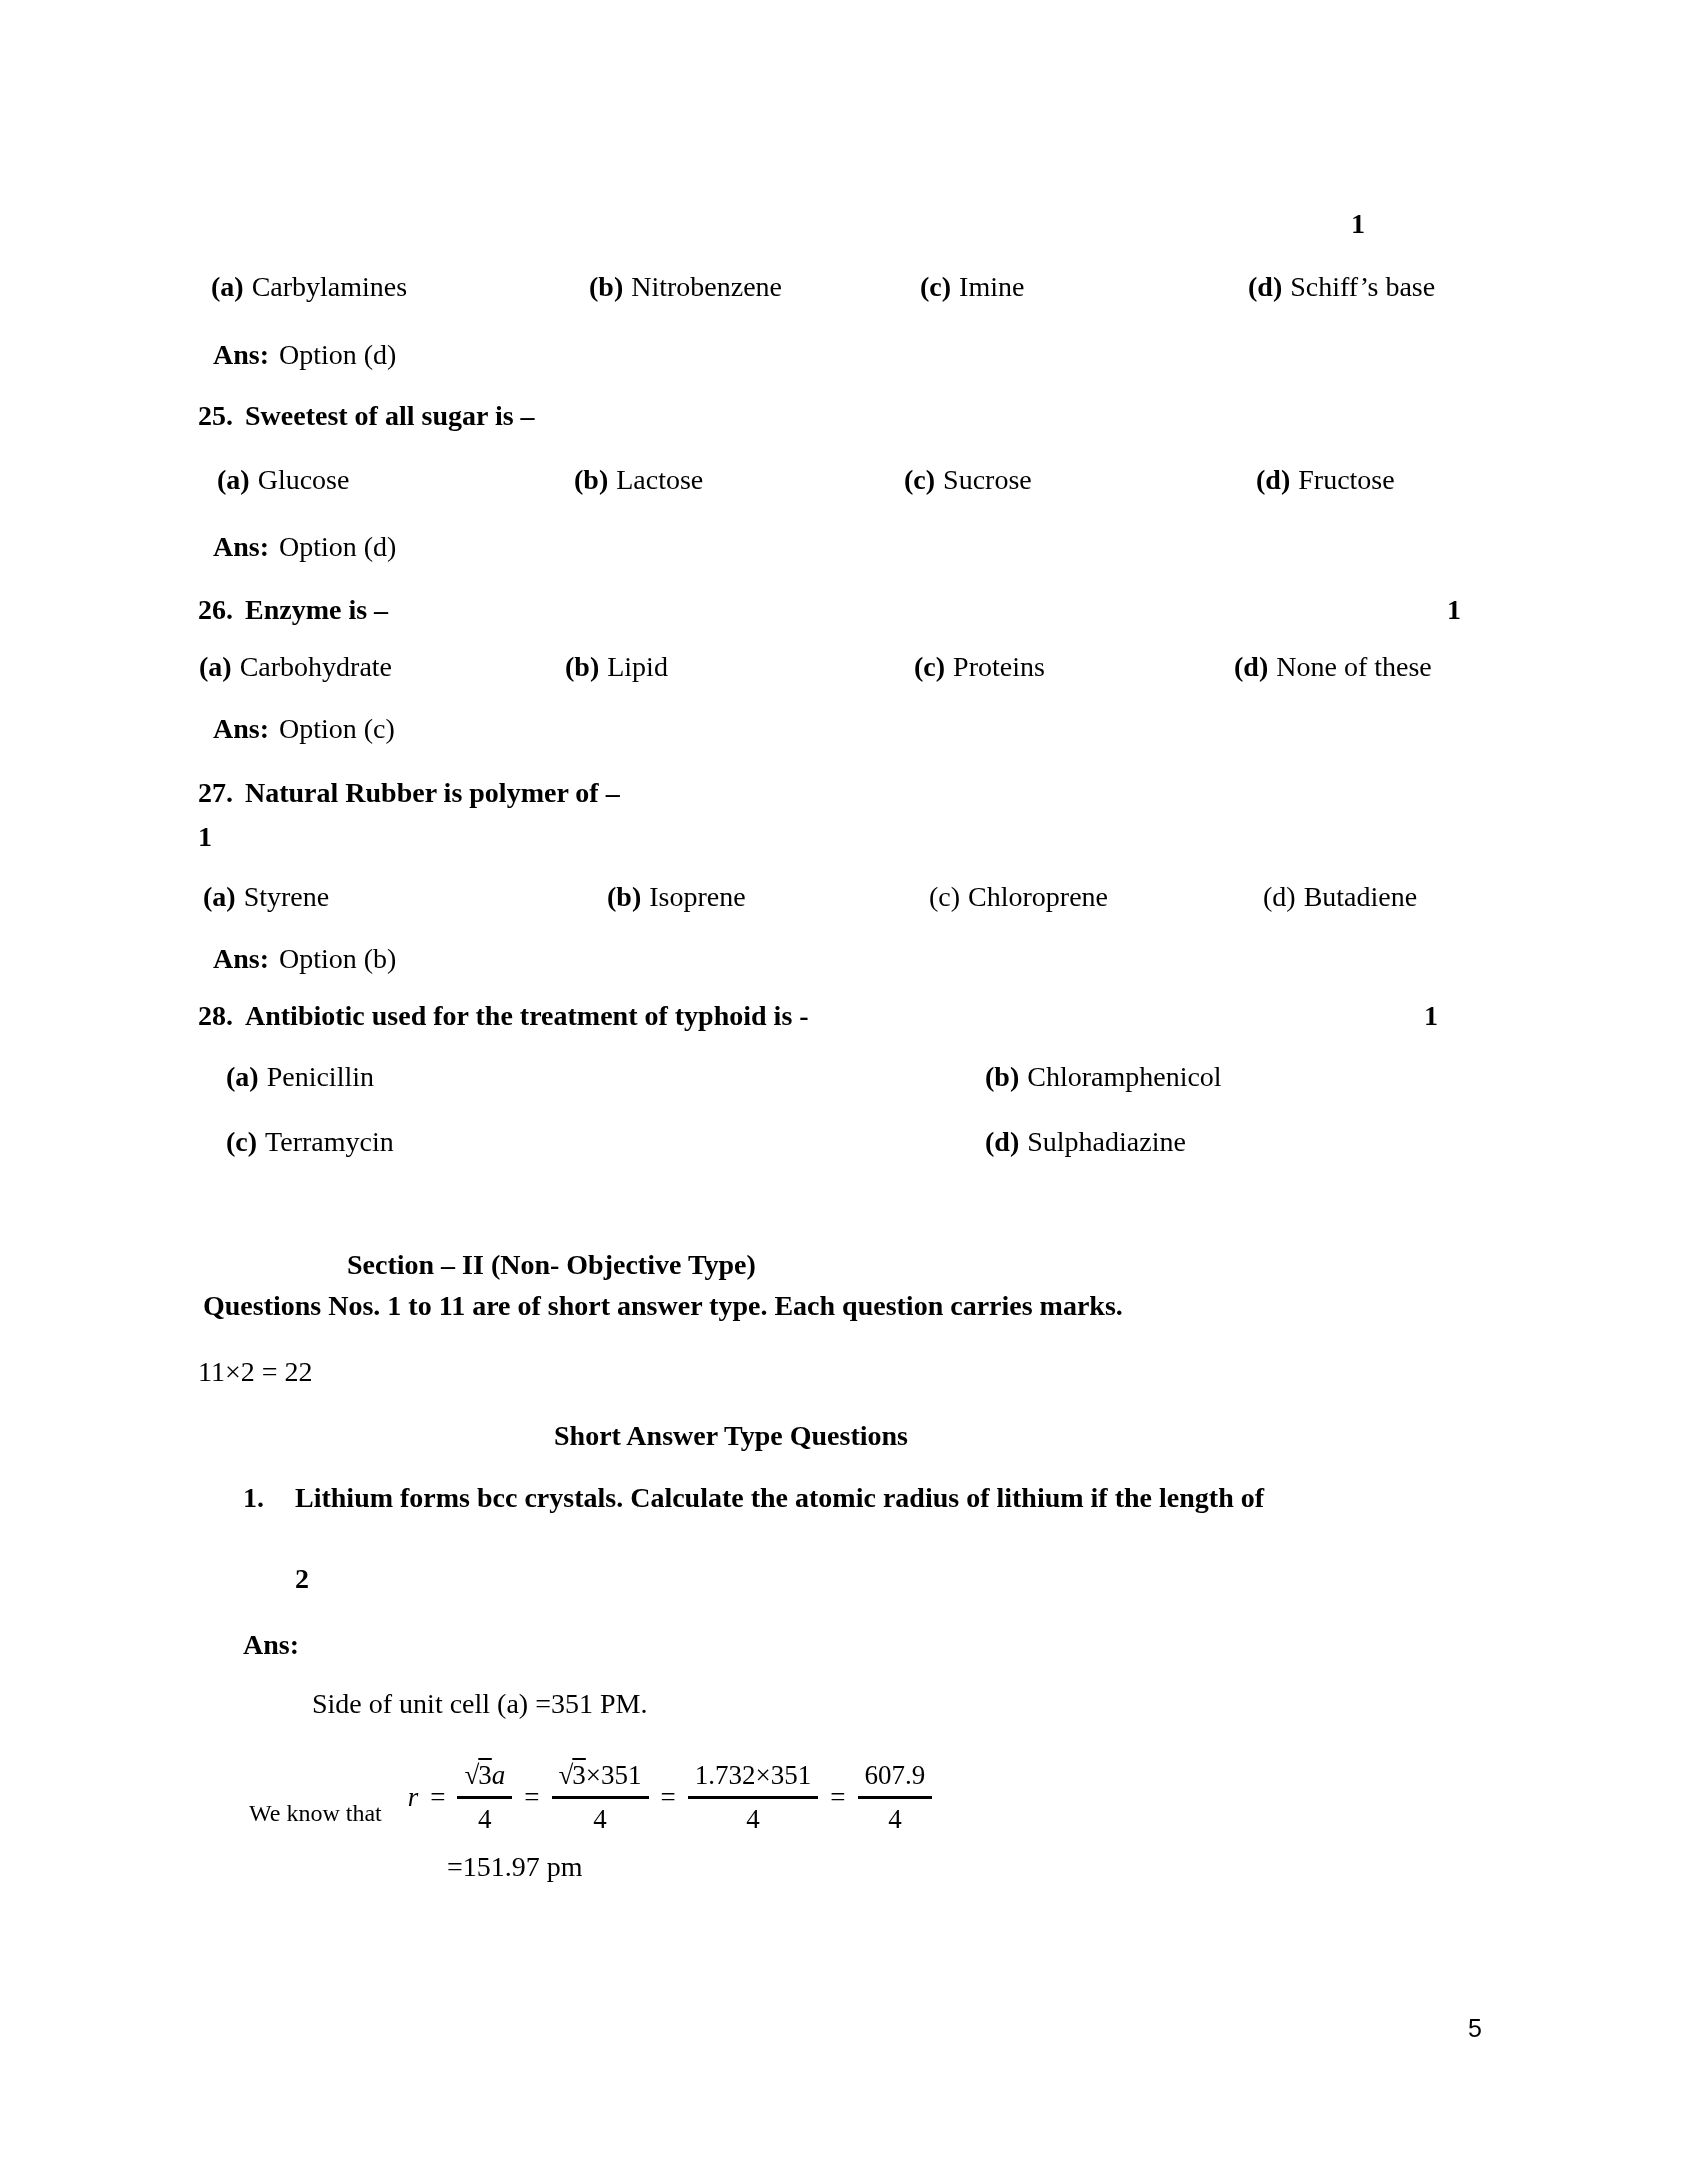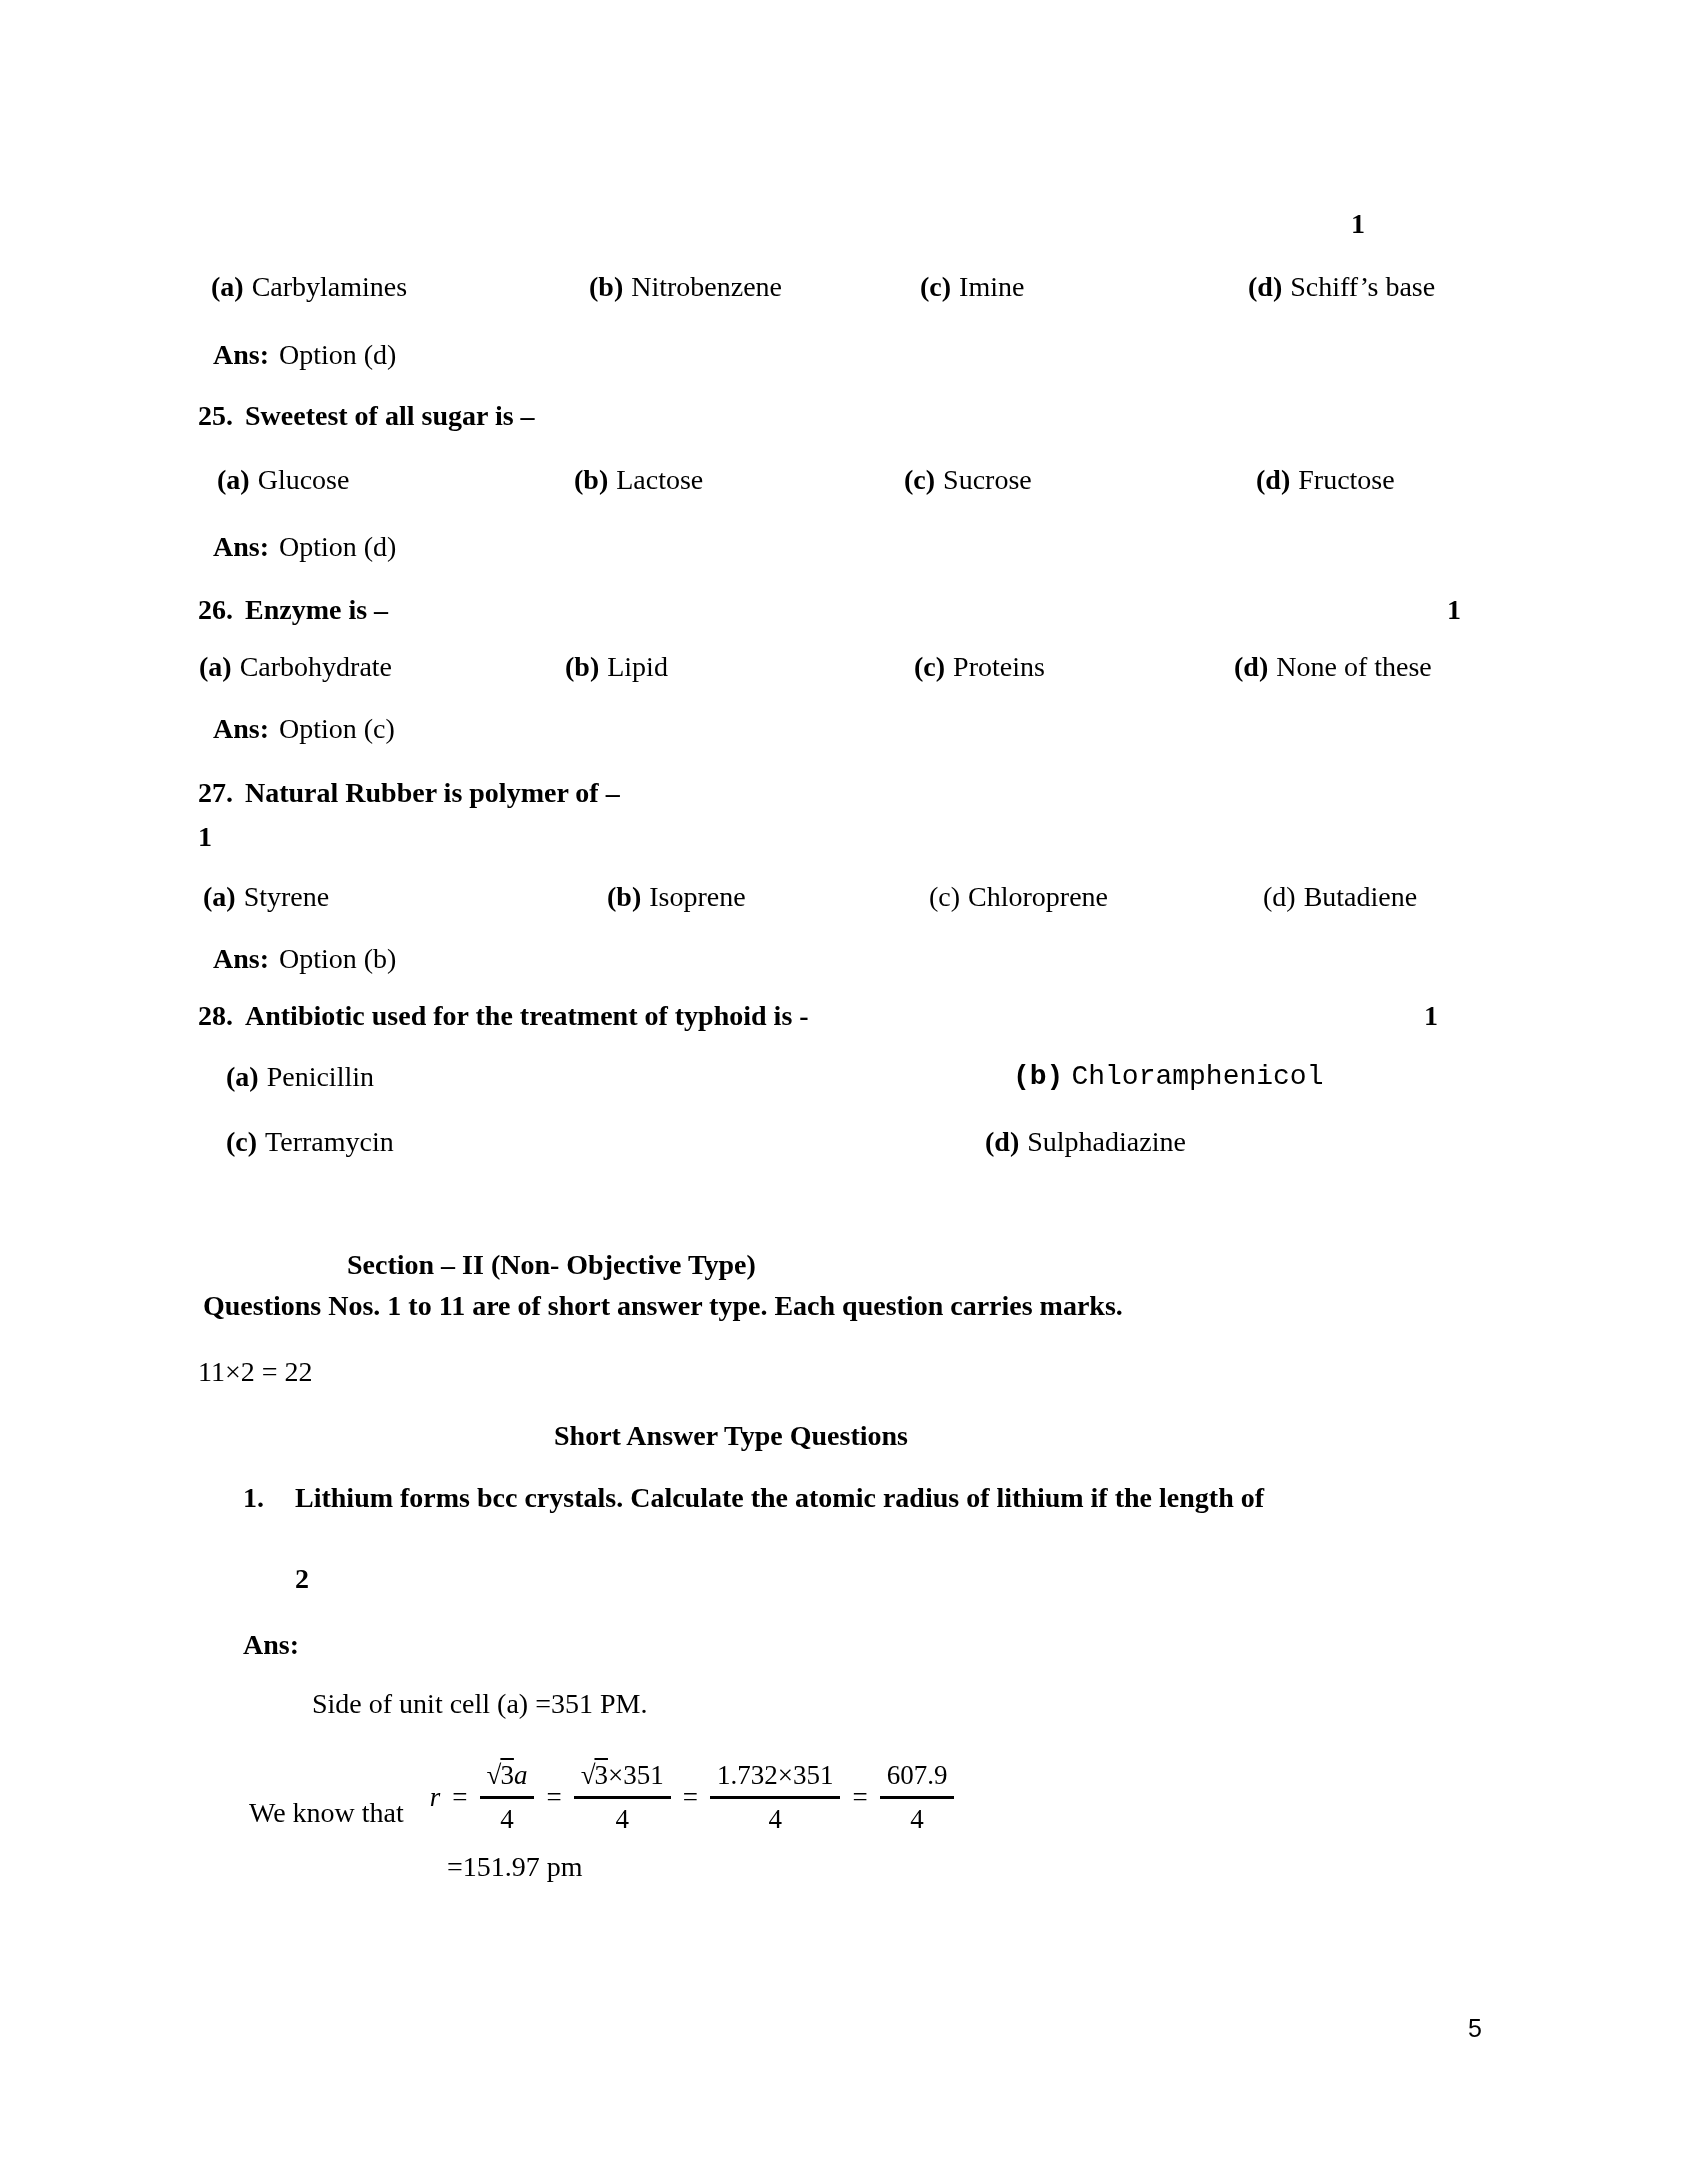--- a/index.html
+++ b/index.html
@@ -18,21 +18,21 @@
   .qnum { margin-right:12px; }
   .olabel { margin-right:8px; }
   .anslabel { margin-right:10px; }
 
   
   .formula {
     display:flex;
     align-items:center;
     font-size:27px;
   }
-  .formula .intro { position:relative; top:16px; margin-right:26px; font-size:28px; }
+  .formula .intro { position:relative; top:16px; margin-right:26px; font-size:24px; }
   .formula .var { font-style:italic; }
   .formula .eq { margin:0 12px; }
   .frac { display:inline-flex; flex-direction:column; align-items:center; }
   .frac .num {
     display:inline-block;
     padding:0 7px 5px 7px;
     border-bottom:3px solid #000;
     line-height:1.1;
   }
   .frac .den { padding-top:6px; line-height:1.1; }
@@ -131,21 +131,21 @@
   </div>
 
   <div class="abs b" style="top:998px;left:198px;">
     <span class="qnum">28.</span><span>Antibiotic used for the treatment of typhoid is -</span>
   </div>
   <div class="abs b" style="top:998px;left:1424px;">1</div>
 
   <div class="abs" style="top:1059px;left:226px;">
     <span class="b olabel">(a)</span><span>Penicillin</span>
   </div>
-  <div class="abs" style="top:1059px;left:1013px;font-family:Liberation Mono, monospace;">
+  <div class="abs" style="top:1059px;left:985px;">
     <span class="b olabel">(b)</span><span>Chloramphenicol</span>
   </div>
   <div class="abs" style="top:1124px;left:226px;">
     <span class="b olabel">(c)</span><span>Terramycin</span>
   </div>
   <div class="abs" style="top:1124px;left:985px;">
     <span class="b olabel">(d)</span><span>Sulphadiazine</span>
   </div>
 
   <div class="abs b" style="top:1247px;left:347px;">Section – II (Non- Objective Type)</div>

